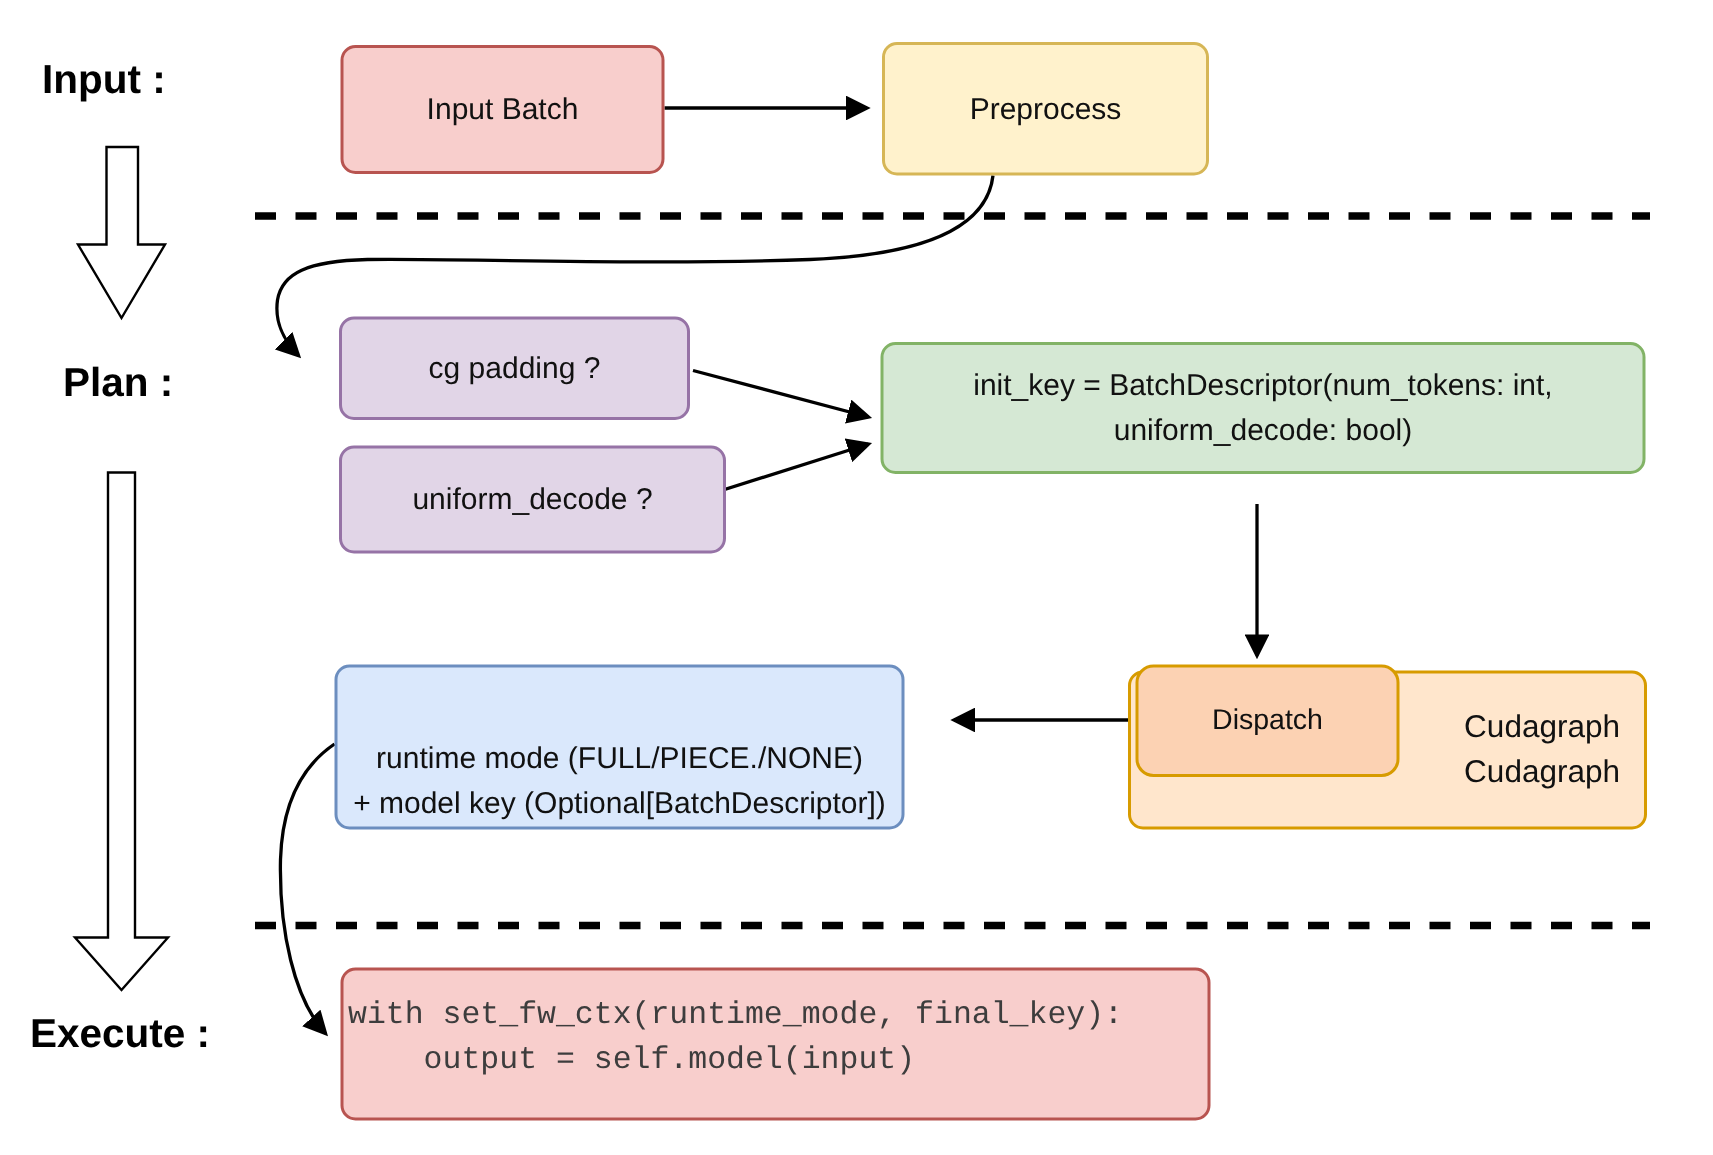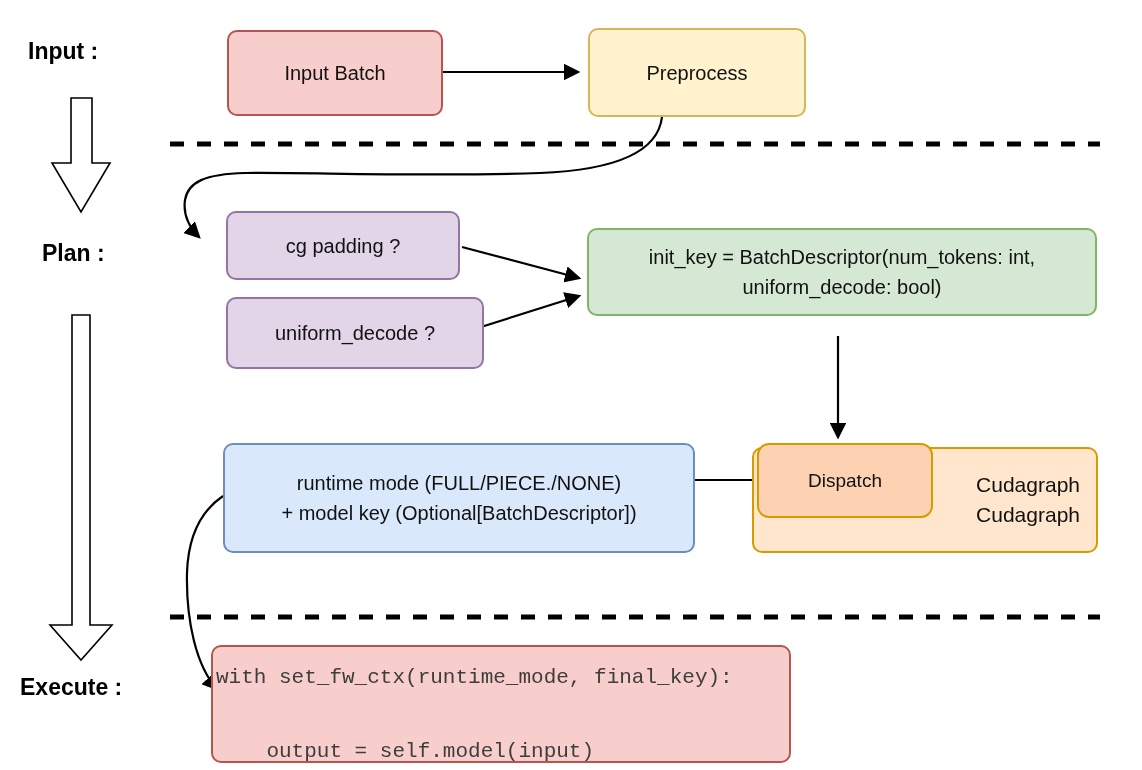--- a/index.html
+++ b/index.html
@@ -15,21 +15,21 @@
     text-align:center;font-size:20px;line-height:30px;color:#111;
   }
   .red    {background:#f8cecc;border-color:#b85450;}
   .yellow {background:#fff2cc;border-color:#d6b656;}
   .purple {background:#e1d5e7;border-color:#9673a6;}
   .green  {background:#d5e8d4;border-color:#82b366;}
   .blue   {background:#dae8fc;border-color:#6c8ebf;}
   .orange-outer{background:#ffe6cc;border-color:#d79b00;}
   .orange-inner{background:#fcd2b3;border-color:#d79b00;border-radius:12px;}
   .stage-label{
-    position:absolute;z-index:2;font-weight:bold;font-size:23px;color:#000;
+    position:absolute;z-index:2;font-weight:bold;font-size:27px;color:#000;
     white-space:nowrap;
   }
   #node-init-key{padding:0 8px;}
   #node-dispatcher-outer{
     justify-content:center;align-items:flex-end;padding-right:16px;
     font-size:21px;line-height:30px;
   }
   #node-dispatch{font-size:19px;}
   #node-execute-code{
     align-items:flex-start;justify-content:flex-start;
@@ -84,23 +84,23 @@
     <span class="wrap-line">uniform_decode: bool)</span>
   </div>
 
   <div class="node orange-outer" id="node-dispatcher-outer" style="left:752px;top:447px;width:346px;height:106px;">
     <span class="wrap-line">Cudagraph</span>
     <span class="wrap-line">Cudagraph</span>
   </div>
 
   <div class="node orange-inner" id="node-dispatch" style="left:757px;top:443px;width:176px;height:75px;z-index:3;">Dispatch</div>
 
-  <div class="node blue" style="left:223px;top:443px;width:472px;height:110px;">
+  <div class="node blue" style="left:223px;top:443px;width:380px;height:110px;justify-content:flex-end;">
     <span class="wrap-line">runtime mode (FULL/PIECE./NONE)</span>
     <span class="wrap-line">+ model key (Optional[BatchDescriptor])</span>
   </div>
 
-  <div class="node red" id="node-execute-code" style="left:211px;top:645px;width:580px;height:118px;gap:44px;">
+  <div class="node red" id="node-execute-code" style="left:227px;top:645px;width:580px;height:102px;">
     <span class="code-line">with set_fw_ctx(runtime_mode, final_key):</span>
     <span class="code-line">    output = self.model(input)</span>
   </div>
 
 </div>
 
 </body></html>

